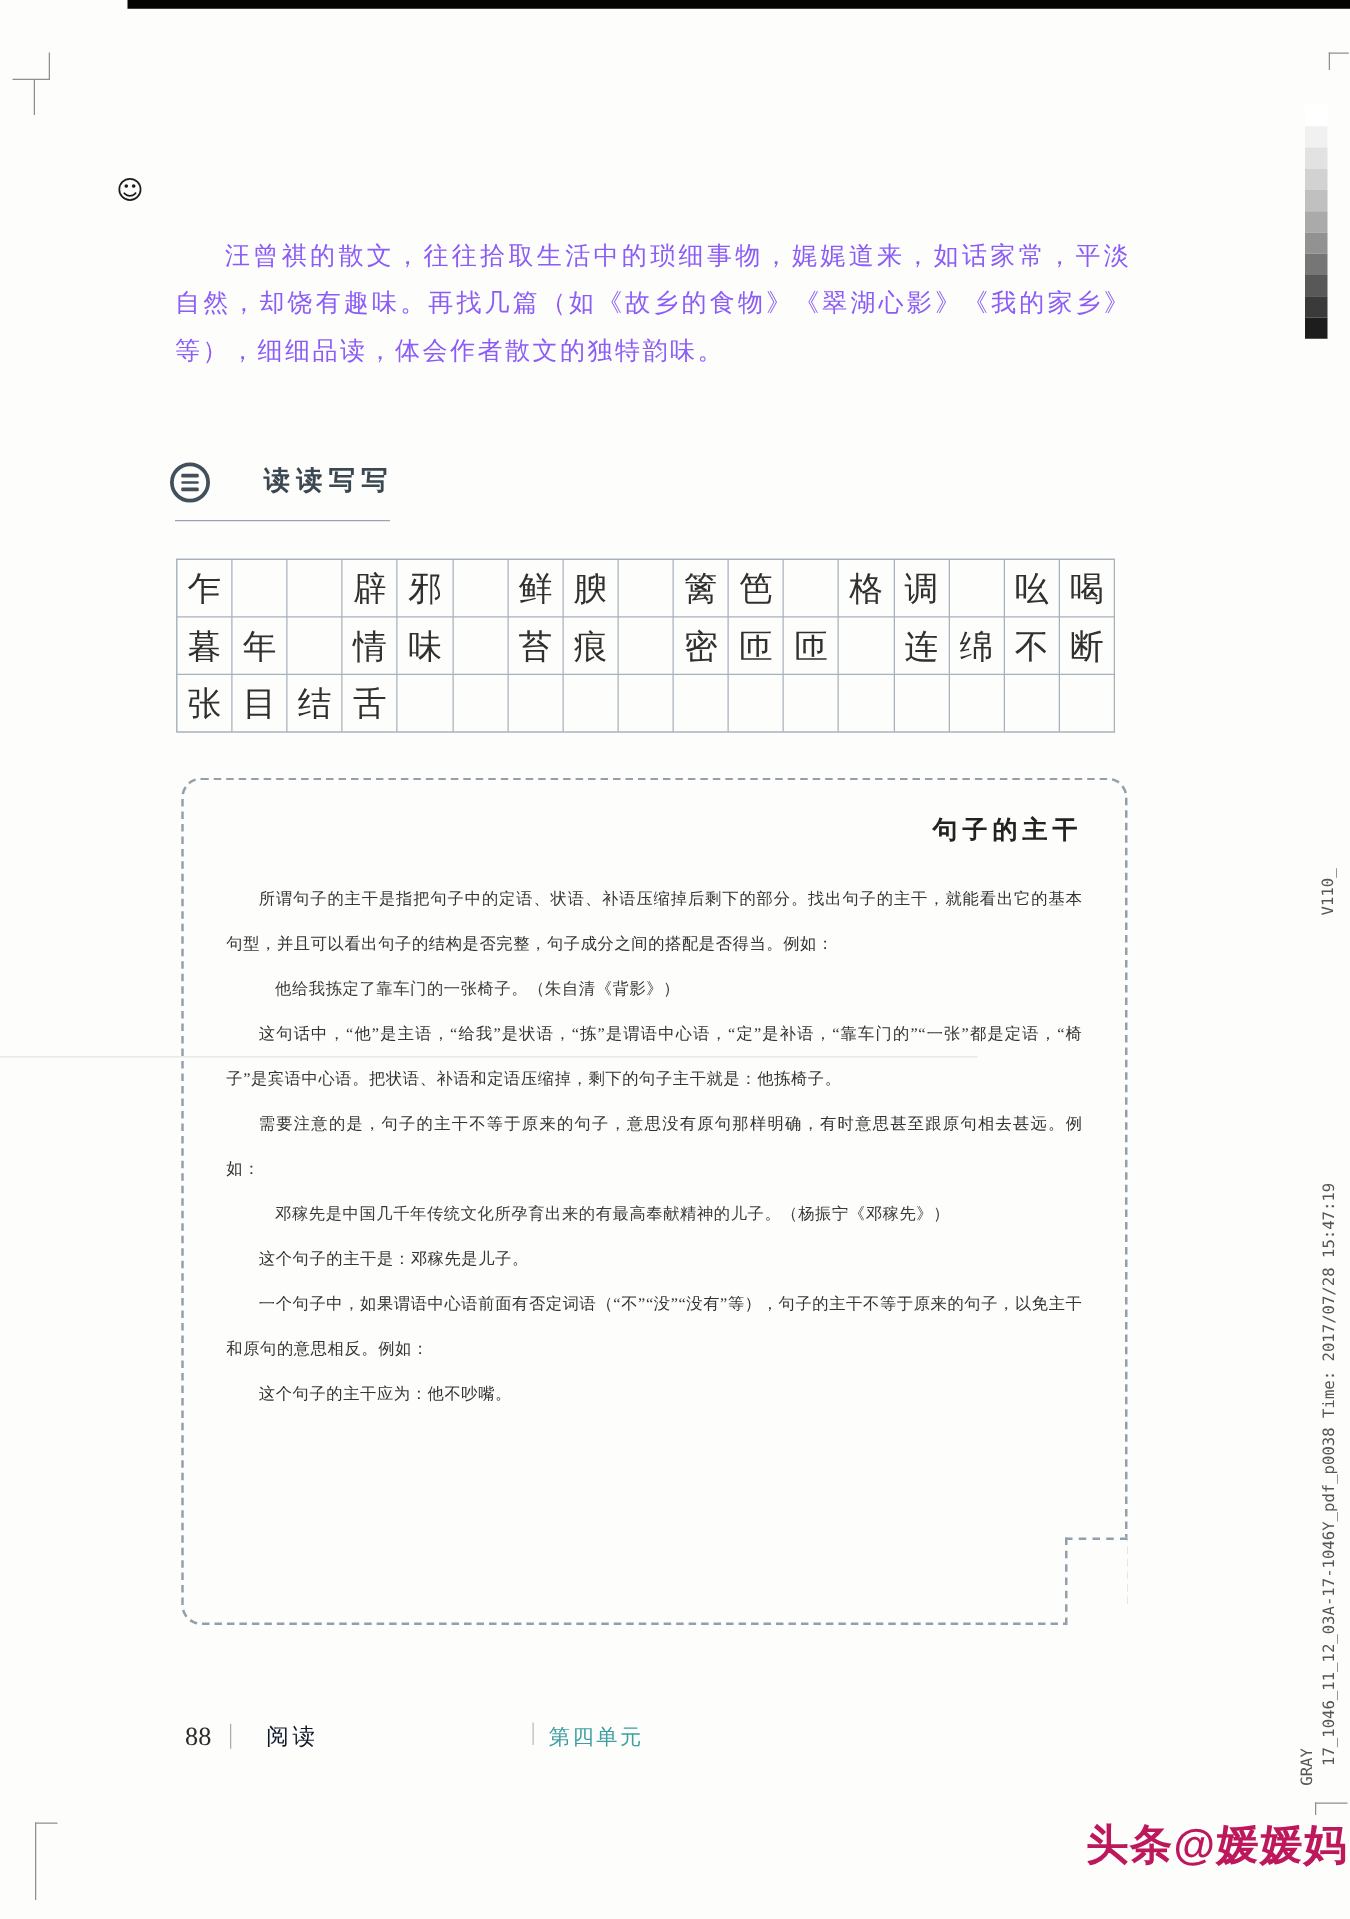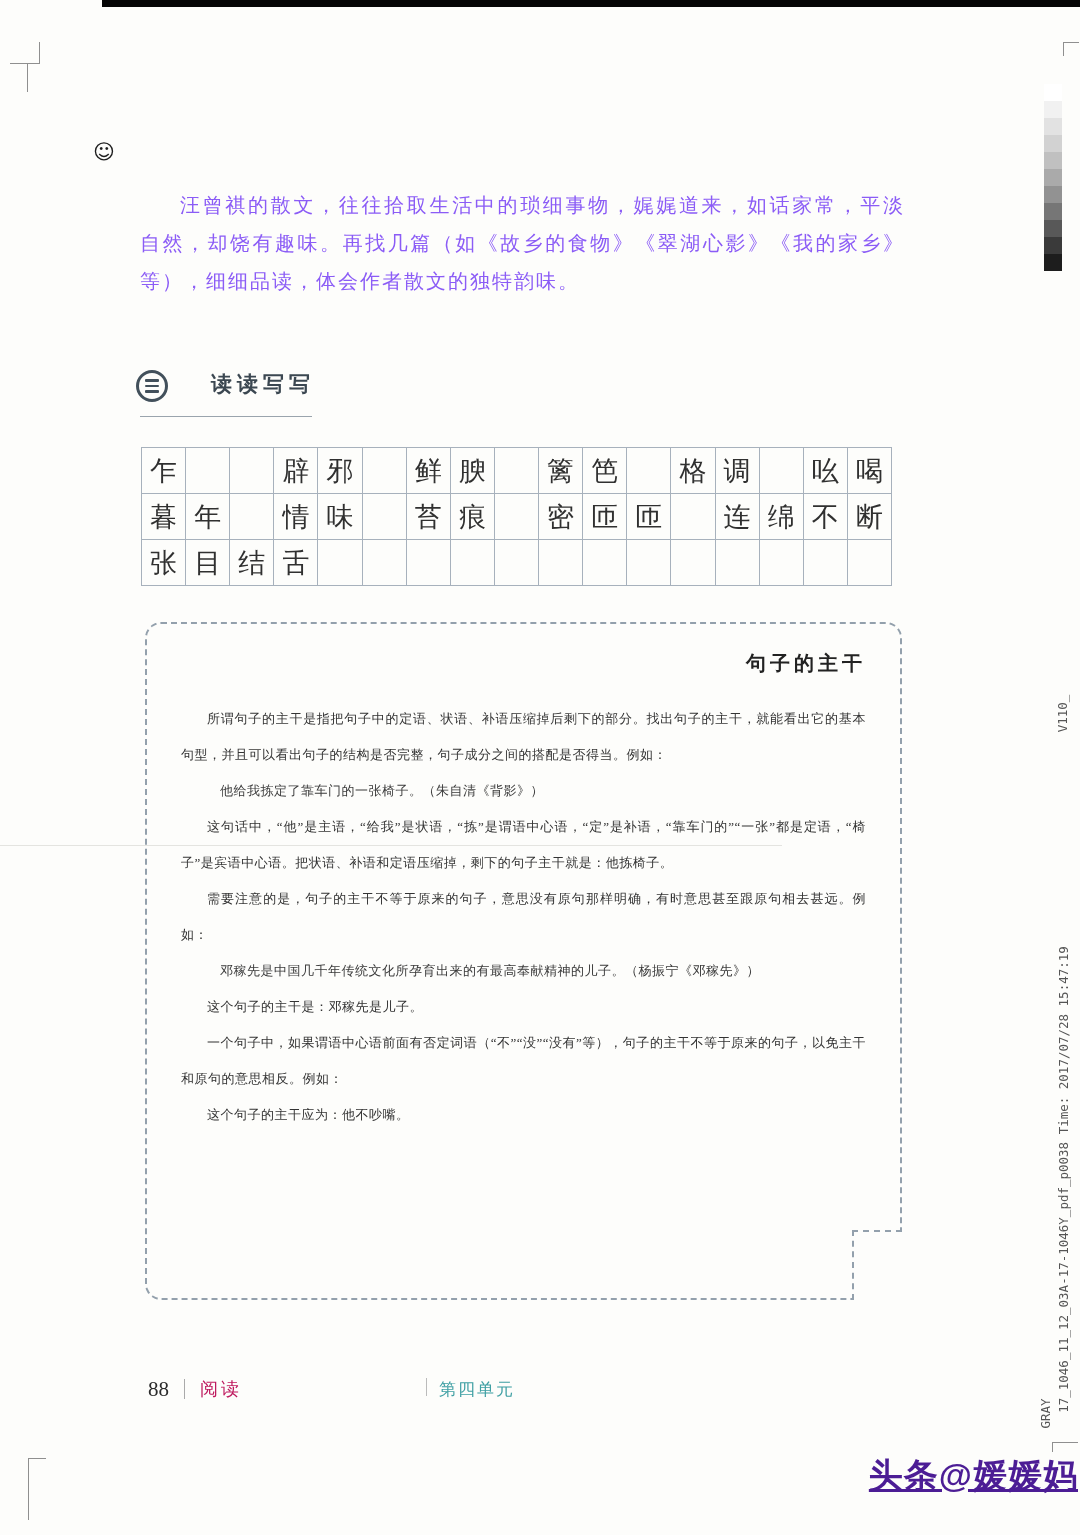--- a/index.html
+++ b/index.html
@@ -69,40 +69,40 @@
   }
   .box-title { text-align:right; font-size:20px; font-weight:600; letter-spacing:4px; color:#222; margin-bottom:24px; }
   .gp { font-size:13px; line-height:36px; text-align:justify; letter-spacing:0.5px; color:#333; }
   .gp.body { text-indent:2em; }
   .gp.example { text-indent:3em; color:#3a3a3a; }
 
   
   .footer { position:absolute; left:148px; top:1376px; display:flex; align-items:center; height:26px; }
   .footer .pagenum { font-size:21px; color:#2b2b2b; }
   .footer .divider { width:1px; height:20px; background:#aaaaaa; margin:0 15px; }
-  .footer .section-name { font-size:18px; letter-spacing:3px; color:#be185d; }
+  .footer .section-name { font-size:18px; letter-spacing:3px; color:#0f172a;margin-left:13px; }
   .footer-unit { position:absolute; left:426px; top:1378px; display:flex; align-items:flex-start; height:24px; }
   .footer-unit .divider { width:1px; height:18px; background:#bbbbbb; margin-right:12px; }
   .footer-unit .unit-name { font-size:17px; letter-spacing:2px; color:#3e9fa3; }
 
   
   .meta-rotated {
     position:absolute; transform:rotate(-90deg);
     font-family:"DejaVu Sans Mono",monospace; font-size:12.5px; color:#555;
     white-space:nowrap; text-align:center;
   }
   .meta-main { left:823px; top:1172px; width:480px; }
   .meta-v110 { left:1032px; top:706px; width:60px; }
   .meta-gray { left:1020px; top:1406px; width:50px; }
 
   
   .watermark {
     position:absolute; right:2px; top:1453px;
     font-family:"Liberation Sans","DejaVu Sans",sans-serif; font-weight:700;
-    font-size:34px; color:#4c1d95; letter-spacing:1px;text-decoration:underline;
+    font-size:34px; color:#be185d; letter-spacing:1px;
   }
 </style>
 </head>
 <body>
 
 <div class="page">
 
   <div class="top-edge-bar"></div>
 
   <div class="crop crop-tl-a"></div>

